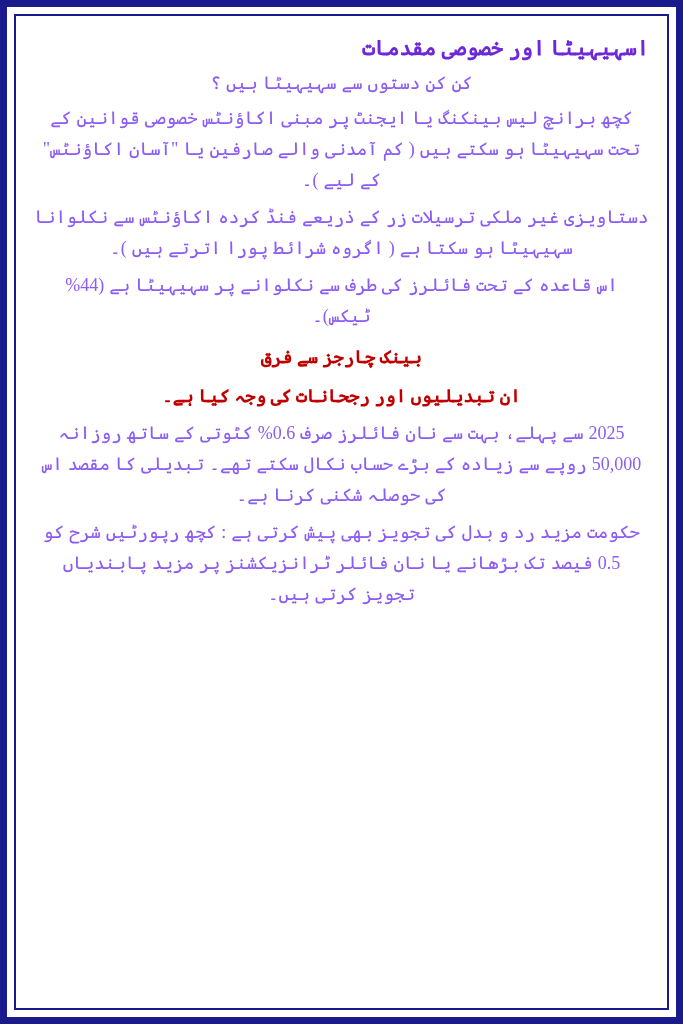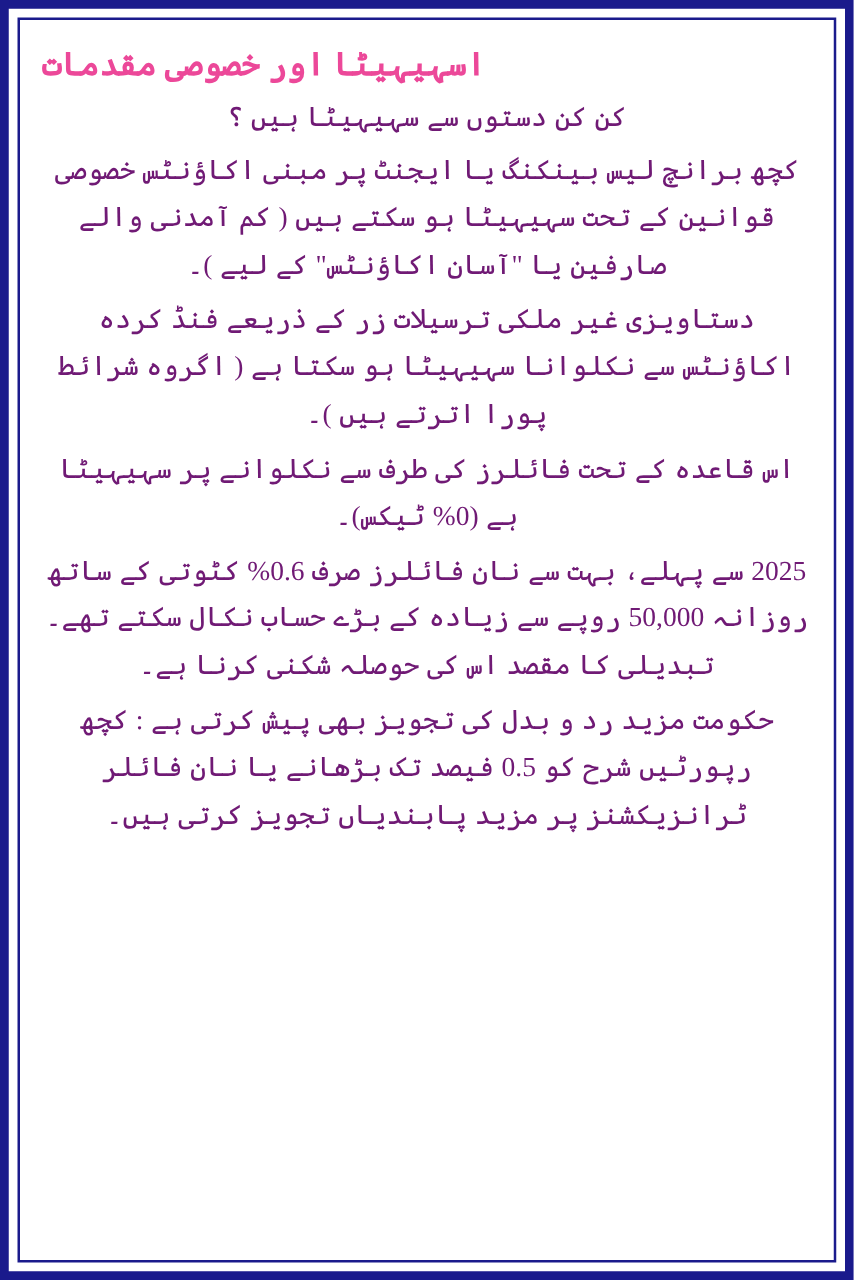--- a/index.html
+++ b/index.html
@@ -28,40 +28,40 @@
     right: 7px;
     left: 7px;
     bottom: 7px;
     border: 2px solid #1a1a8c;
     box-sizing: border-box;
     background: #ffffff;
     padding: 14px 18px 10px 18px;
     overflow: hidden;
   }
   .title {
-    color: #ec4899;
-    font-size: 26px;
+    color: #6d28d9;
+    font-size: 21px;
     font-weight: bold;
-    text-align: left;
+    text-align: right;
     line-height: 1.35;
     margin: 4px 0 6px 0;
     direction: rtl;
   }
   .subhead {
     color: #c00000;
     font-size: 18px;
     font-weight: bold;
     text-align: center;
     line-height: 1.5;
     margin: 12px 0 8px 0;
     direction: rtl;
   }
   p.para {
-    color: #701a75;
-    font-size: 22px;
+    color: #8b5cf6;
+    font-size: 18px;
     line-height: 1.72;
     text-align: center;
     margin: 0 0 6px 0;
     direction: rtl;
     word-spacing: 0.5px;
   }
   p.para.q {
     margin-bottom: 4px;
   }
 </style>
@@ -69,20 +69,22 @@
 <body>
 
 <div class="page">
   <div class="inner">
 
     <h1 class="title">اسہیہیٹا اور خصوصی مقدمات</h1>
 
     <p class="para q">کن کن دستوں سے سہیہیٹا ہیں ؟</p>
     <p class="para">کچھ برانچ لیس بینکنگ یا ایجنٹ پر مبنی اکاؤنٹس خصوصی قوانین کے تحت سہیہیٹا ہو سکتے ہیں ( کم آمدنی والے صارفین یا "آسان اکاؤنٹس" کے لیے )۔</p>
     <p class="para">دستاویزی غیر ملکی ترسیلات زر کے ذریعے فنڈ کردہ اکاؤنٹس سے نکلوانا سہیہیٹا ہو سکتا ہے ( اگروہ شرائط پورا اترتے ہیں )۔</p>
-    <p class="para">اس قاعدہ کے تحت فائلرز کی طرف سے نکلوانے پر سہیہیٹا ہے (0% ٹیکس)۔</p>
+    <p class="para">اس قاعدہ کے تحت فائلرز کی طرف سے نکلوانے پر سہیہیٹا ہے (44% ٹیکس)۔</p>
 
+    <h2 class="subhead">بینک چارجز سے فرق</h2>
 
+    <h2 class="subhead">ان تبدیلیوں اور رجحانات کی وجہ کیا ہے۔</h2>
     <p class="para">2025 سے پہلے، بہت سے نان فائلرز صرف 0.6% کٹوتی کے ساتھ روزانہ 50,000 روپے سے زیادہ کے بڑے حساب نکال سکتے تھے۔ تبدیلی کا مقصد اس کی حوصلہ شکنی کرنا ہے۔</p>
     <p class="para">حکومت مزید رد و بدل کی تجویز بھی پیش کرتی ہے : کچھ رپورٹیں شرح کو 0.5 فیصد تک بڑھانے یا نان فائلر ٹرانزیکشنز پر مزید پابندیاں تجویز کرتی ہیں۔</p>
 
   </div>
 </div>
 
 </body></html>

